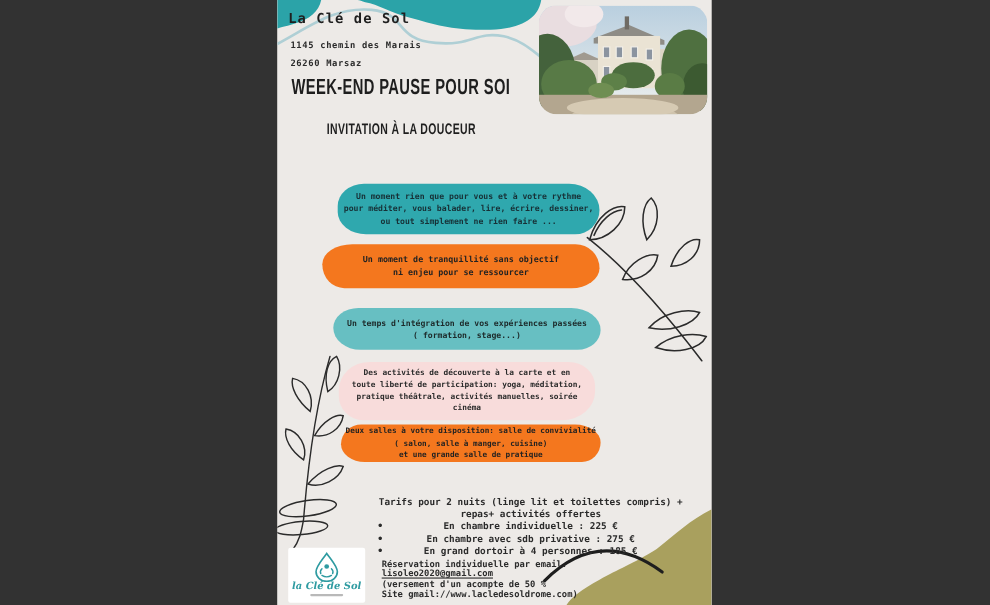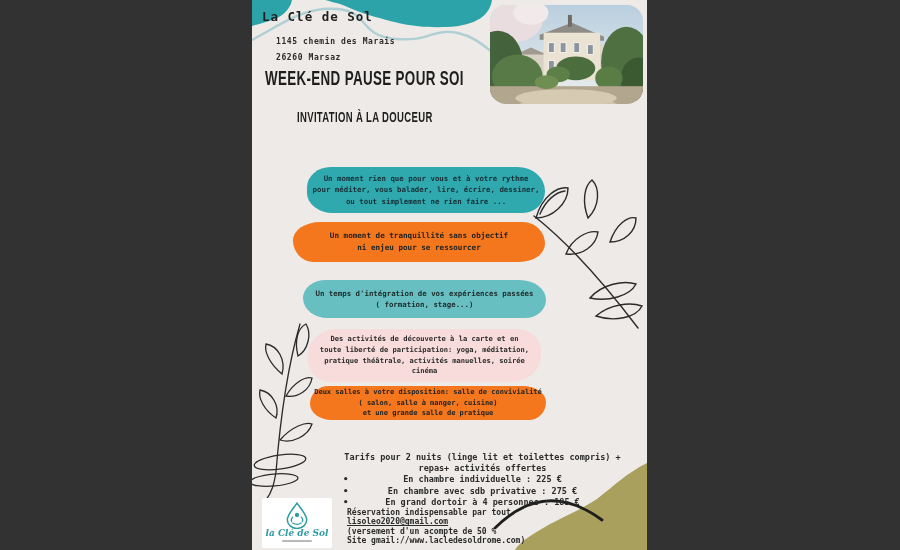--- a/index.html
+++ b/index.html
@@ -3,21 +3,21 @@
 <meta charset="utf-8">
 <style>
   html,body{margin:0;padding:0;background:#323232;}
   .stage{position:relative;width:900px;height:550px;background:#323232;overflow:hidden;
          font-family:"DejaVu Sans Mono", monospace;}
   .flyer{position:absolute;left:252px;top:0;width:395px;height:550px;background:#EDEAE7;overflow:hidden;}
   .abs{position:absolute;}
 
   
   .brand{left:10px;top:9px;font-size:12.5px;font-weight:bold;letter-spacing:1px;color:#1f1f1f;white-space:nowrap;}
-  .addr{left:12px;font-size:8px;font-weight:bold;letter-spacing:.6px;color:#2b2b2b;white-space:nowrap;margin-left:12px;}
+  .addr{left:12px;font-size:8px;font-weight:bold;letter-spacing:.6px;color:#2b2b2b;white-space:nowrap;}
   .addr1{top:37px;} .addr2{top:53px;}
 
   .squeeze{display:inline-block;transform-origin:left top;white-space:nowrap;font-family:"Liberation Sans",sans-serif;font-weight:bold;color:#1e1e1e;}
   .title{left:13px;top:66px;font-size:20px;text-align:right;}
   .title .squeeze{transform:scaleX(.67);letter-spacing:.5px;}
   .subtitle{left:45px;top:109px;font-size:14px;}
   .subtitle .squeeze{transform:scaleX(.68);letter-spacing:.5px;}
   .dateline{left:5px;top:139px;font-size:13px;}
   .dateline .squeeze{transform:scaleX(.57);letter-spacing:.5px;}
 
@@ -179,21 +179,21 @@
 
     <div class="abs tarifs">
       <div>Tarifs pour 2 nuits (linge lit et toilettes compris) +</div>
       <div>repas+ activités offertes</div>
       <div class="tarif-item">En chambre individuelle : 225 €</div>
       <div class="tarif-item">En chambre avec sdb privative : 275 €</div>
       <div class="tarif-item">En grand dortoir à 4 personnes : 185 €</div>
     </div>
 
     <div class="abs resa">
-      <div>Réservation indispensable par tout.</div>
+      <div>Réservation individuelle par email.</div>
       <div class="email">lisoleo2020@gmail.com</div>
       <div>(versement d'un acompte de 50 %</div>
       <div>Site gmail://www.lacledesoldrome.com)</div>
     </div>
 
     <div class="abs logo-box">
       <svg width="26" height="28" viewBox="0 0 24 26" style="margin-top:3px;">
         <path d="M12,2 C7,9 3,13 3,17.5 a9,8 0 0 0 18,0 C21,13 17,9 12,2 Z" fill="none" stroke="#2E9BA1" stroke-width="1.4"></path>
         <circle cx="12" cy="13" r="2" fill="#2E9BA1"></circle>
         <path d="M8,15 q-2,2 -1,4 M16,15 q2,2 1,4 M8,20.5 q4,2.5 8,0" fill="none" stroke="#2E9BA1" stroke-width="1.2" stroke-linecap="round"></path>

